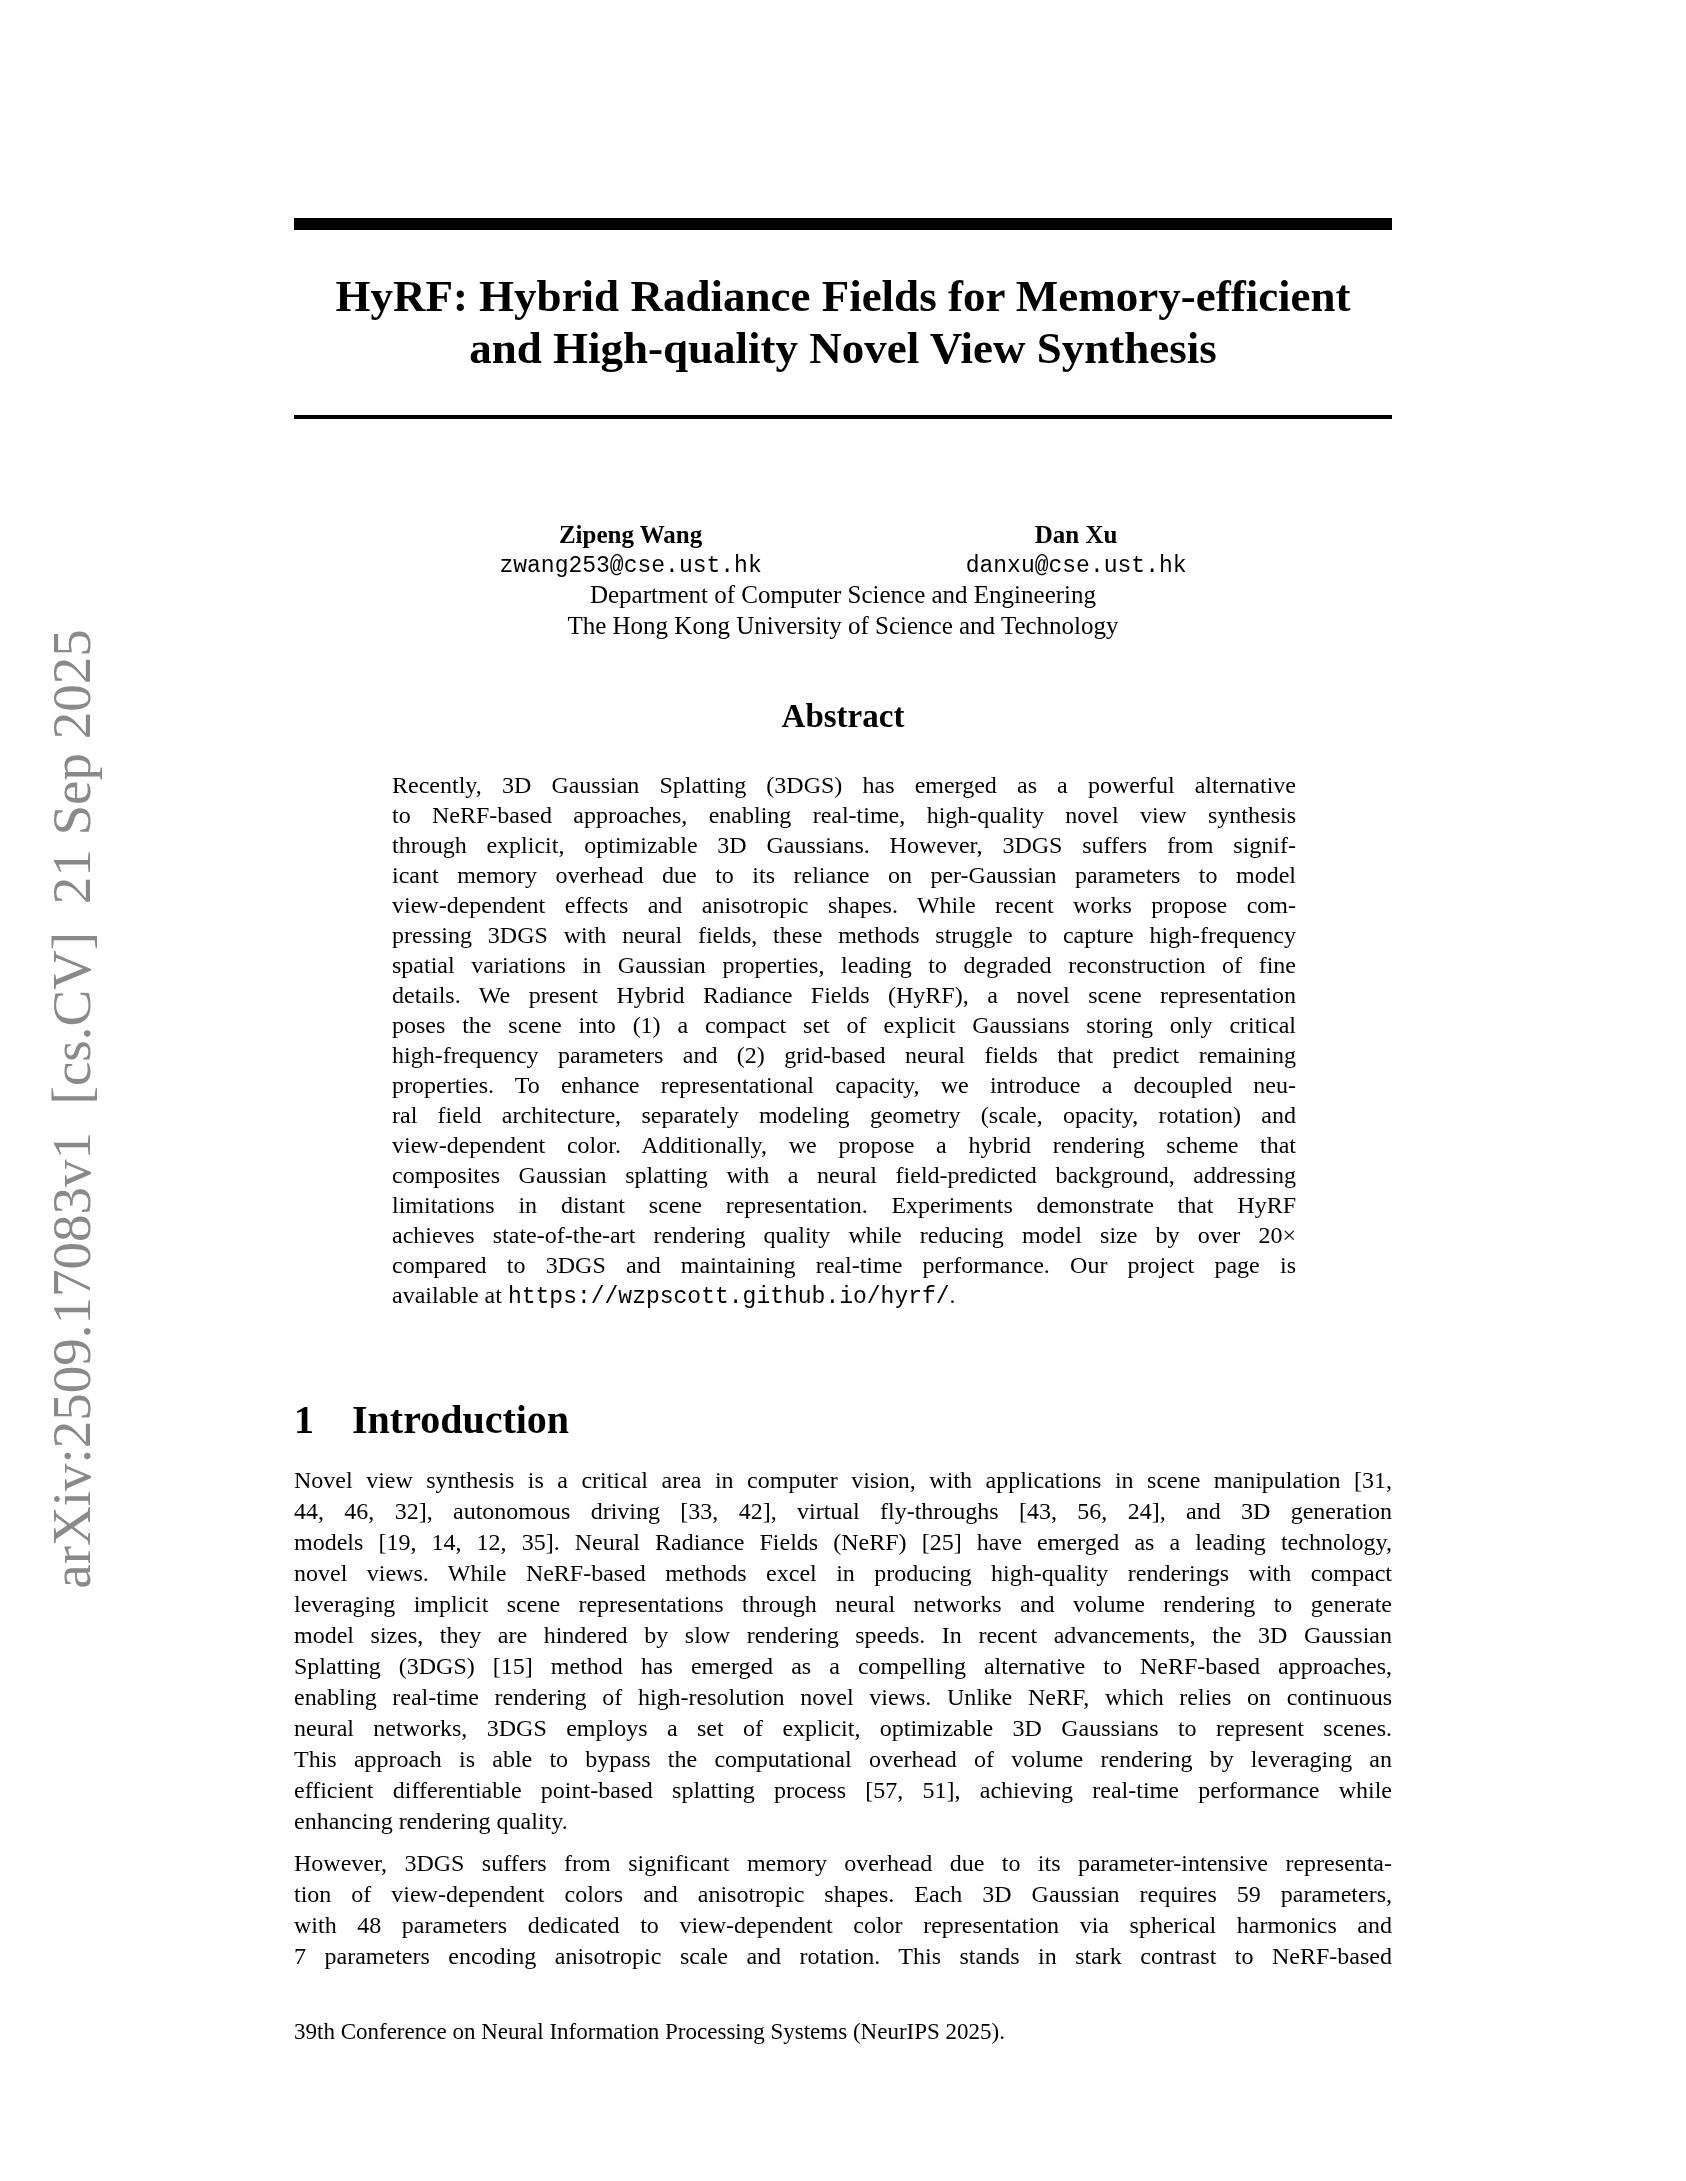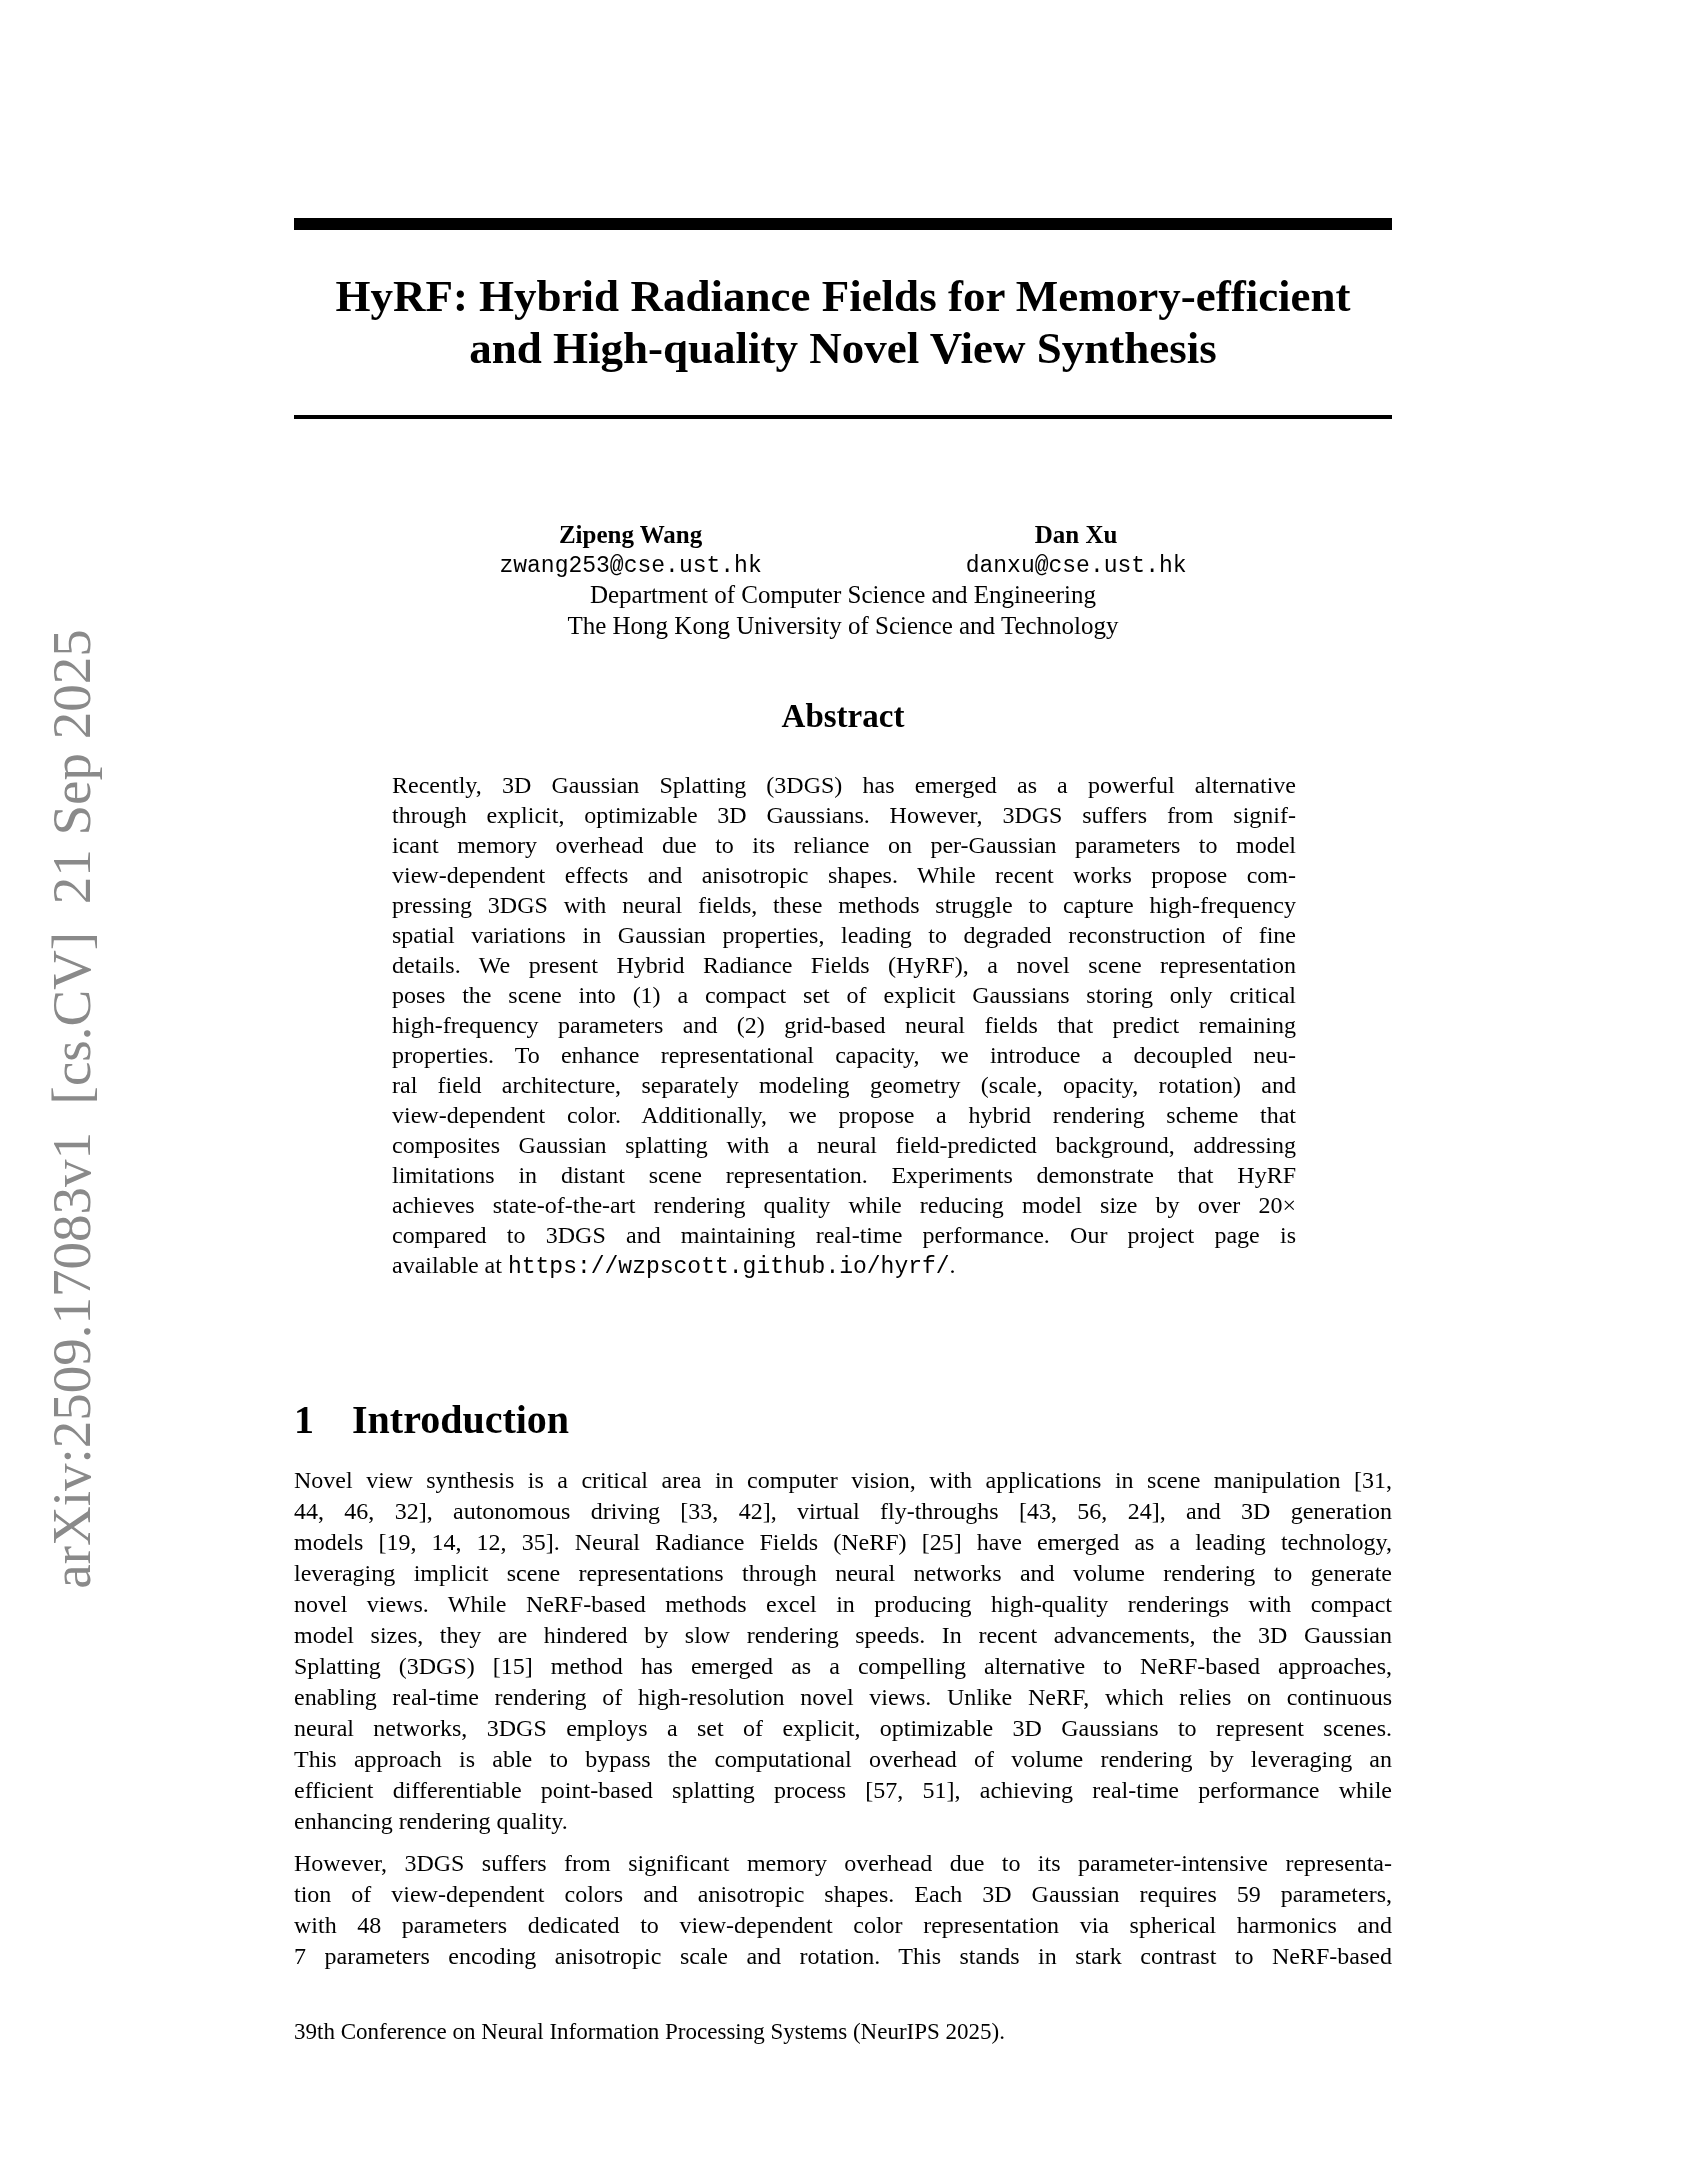--- a/index.html
+++ b/index.html
@@ -93,20 +93,21 @@
   <div class="affiliation">
     <div>Department of Computer Science and Engineering</div>
     <div>The Hong Kong University of Science and Technology</div>
   </div>
 
   <div class="abstract-heading">Abstract</div>
 
   <div class="abstract-body">
     <div>
         <div class="tline">Recently, 3D Gaussian Splatting (3DGS) has emerged as a powerful alternative</div>
+        <div class="tline">to NeRF-based approaches, enabling real-time, high-quality novel view synthesis</div>
         <div class="tline">through explicit, optimizable 3D Gaussians. However, 3DGS suffers from signif-</div>
         <div class="tline">icant memory overhead due to its reliance on per-Gaussian parameters to model</div>
         <div class="tline">view-dependent effects and anisotropic shapes. While recent works propose com-</div>
         <div class="tline">pressing 3DGS with neural fields, these methods struggle to capture high-frequency</div>
         <div class="tline">spatial variations in Gaussian properties, leading to degraded reconstruction of fine</div>
         <div class="tline">details. We present Hybrid Radiance Fields (HyRF), a novel scene representation</div>
         <div class="tline">poses the scene into (1) a compact set of explicit Gaussians storing only critical</div>
         <div class="tline">high-frequency parameters and (2) grid-based neural fields that predict remaining</div>
         <div class="tline">properties. To enhance representational capacity, we introduce a decoupled neu-</div>
         <div class="tline">ral field architecture, separately modeling geometry (scale, opacity, rotation) and</div>
@@ -122,22 +123,22 @@
   </div>
 
   <div class="section-heading">
     <span class="section-number">1</span><span>Introduction</span>
   </div>
 
   <div class="body-para para1">
       <div class="tline">Novel view synthesis is a critical area in computer vision, with applications in scene manipulation [31,</div>
       <div class="tline">44, 46, 32], autonomous driving [33, 42], virtual fly-throughs [43, 56, 24], and 3D generation</div>
       <div class="tline">models [19, 14, 12, 35]. Neural Radiance Fields (NeRF) [25] have emerged as a leading technology,</div>
+      <div class="tline">novel views. While NeRF-based methods excel in producing high-quality renderings with compact</div>
       <div class="tline">leveraging implicit scene representations through neural networks and volume rendering to generate</div>
-      <div class="tline">novel views. While NeRF-based methods excel in producing high-quality renderings with compact</div>
       <div class="tline">model sizes, they are hindered by slow rendering speeds. In recent advancements, the 3D Gaussian</div>
       <div class="tline">Splatting (3DGS) [15] method has emerged as a compelling alternative to NeRF-based approaches,</div>
       <div class="tline">enabling real-time rendering of high-resolution novel views. Unlike NeRF, which relies on continuous</div>
       <div class="tline">neural networks, 3DGS employs a set of explicit, optimizable 3D Gaussians to represent scenes.</div>
       <div class="tline">This approach is able to bypass the computational overhead of volume rendering by leveraging an</div>
       <div class="tline">efficient differentiable point-based splatting process [57, 51], achieving real-time performance while</div>
       <div class="tline">enhancing rendering quality.</div>
     </div>
 
   <div class="body-para para2">

